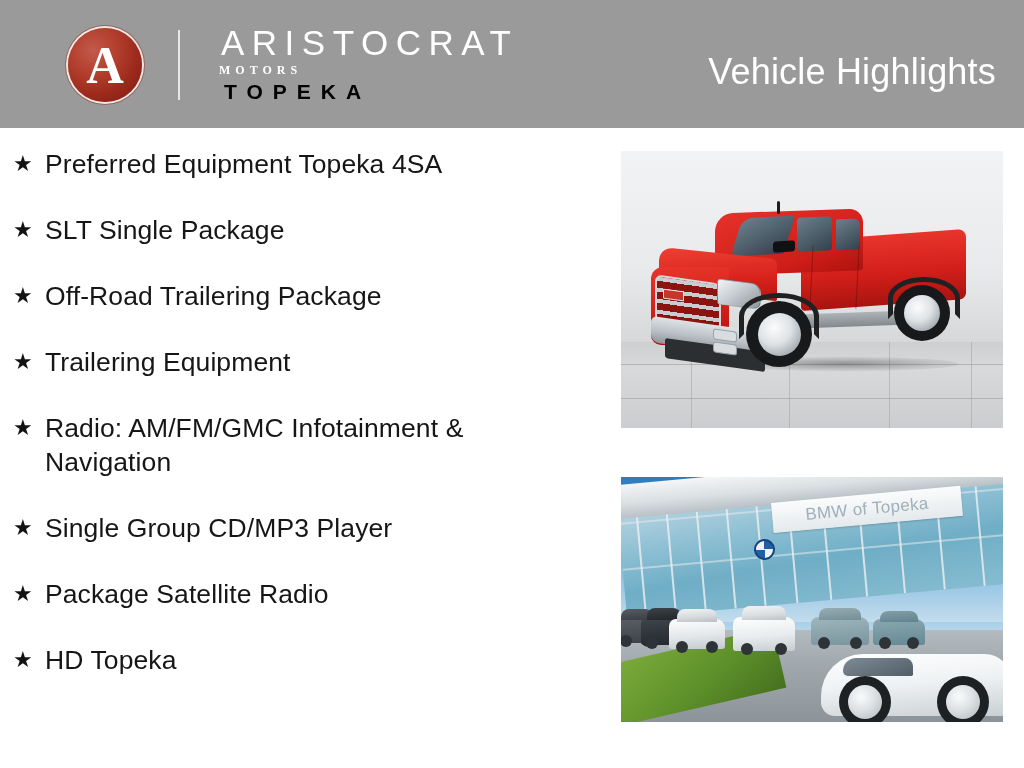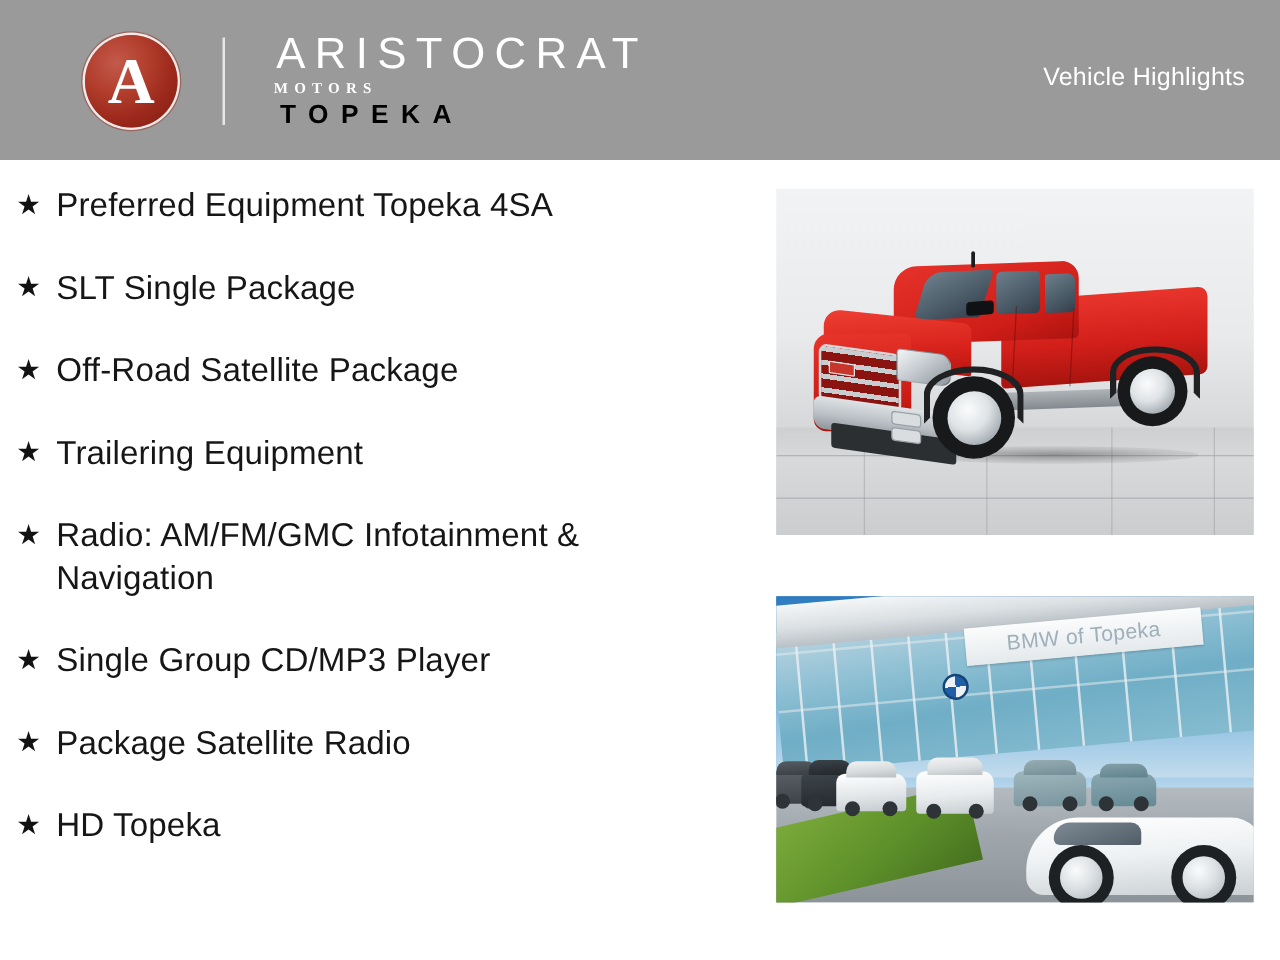--- a/index.html
+++ b/index.html
@@ -96,21 +96,21 @@
     font-weight: 700;
     line-height: 1.3;
     padding-left: 10px;
   }
 
   .header-title {
     position: absolute;
     right: 28px;
     top: 51px;
     color: #ffffff;
-    font-size: 20px;
+    font-size: 36px;
     font-weight: 400;
     letter-spacing: 0.2px;
     white-space: nowrap;
   }
 
   
   .highlights {
     position: absolute;
     left: 0;
     top: 147px;
@@ -501,21 +501,21 @@
     <span class="hl-text">Preferred Equipment Topeka 4SA</span>
   </div>
 
   <div class="hl-item">
     <span class="hl-star">★</span>
     <span class="hl-text">SLT Single Package</span>
   </div>
 
   <div class="hl-item">
     <span class="hl-star">★</span>
-    <span class="hl-text">Off-Road Satellite Package</span>
+    <span class="hl-text">Off-Road Trailering Package</span>
   </div>
 
   <div class="hl-item">
     <span class="hl-star">★</span>
     <span class="hl-text">Trailering Equipment</span>
   </div>
 
   <div class="hl-item">
     <span class="hl-star">★</span>
     <span class="hl-text">Radio: AM/FM/GMC Infotainment &amp; Navigation</span>

